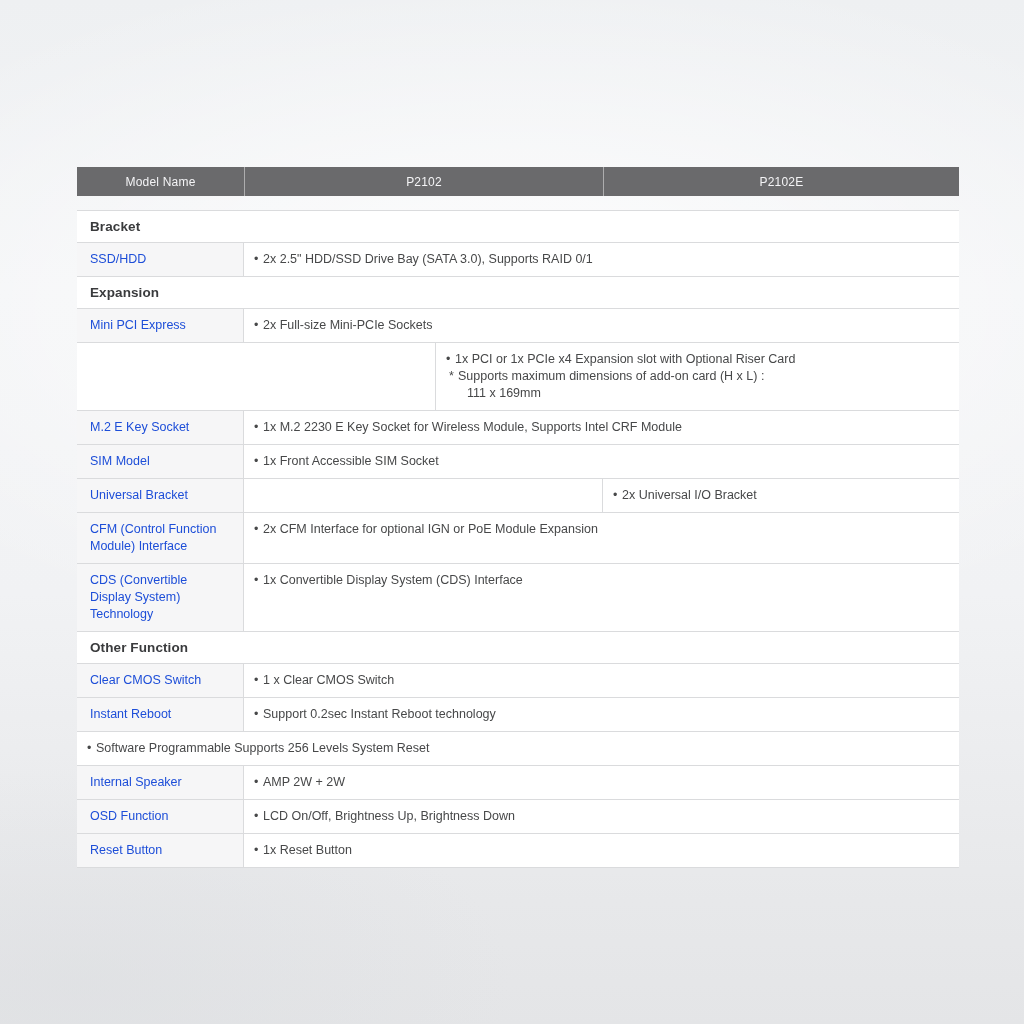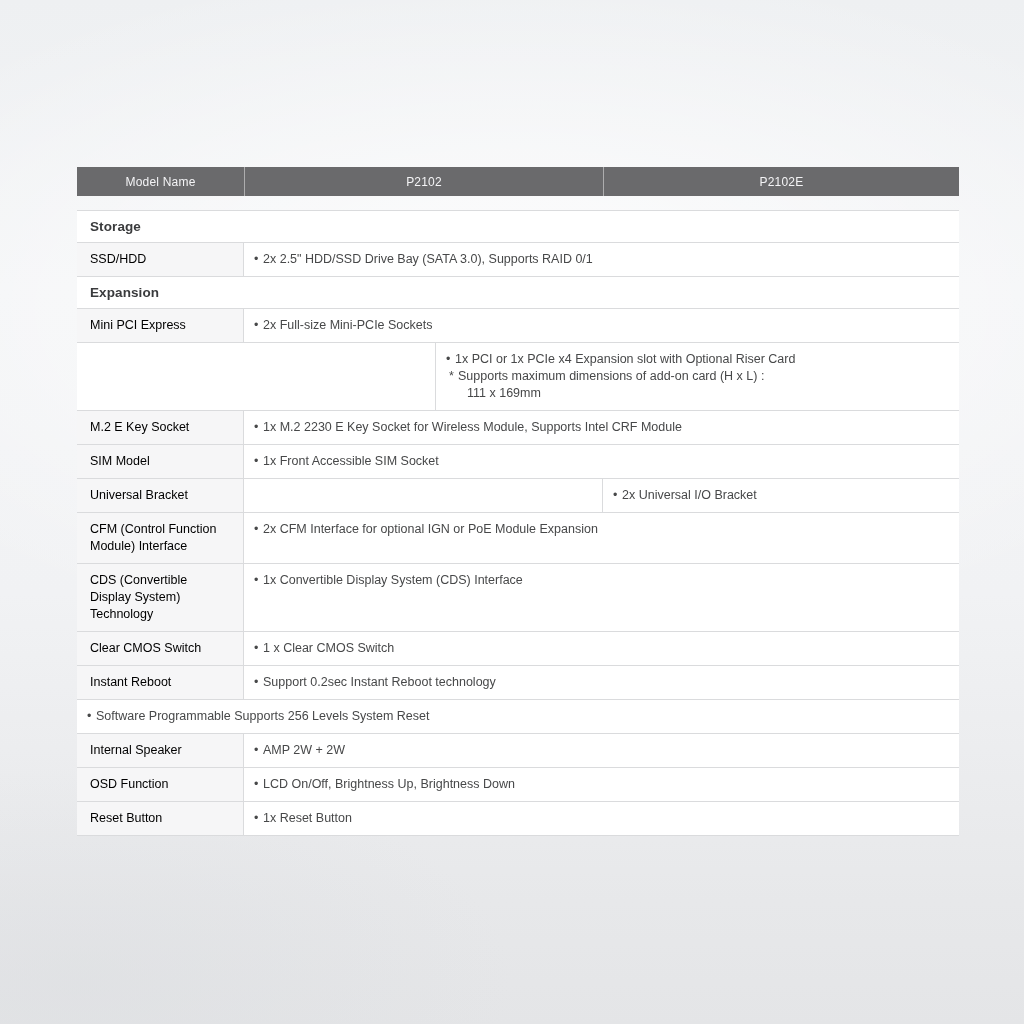--- a/index.html
+++ b/index.html
@@ -60,21 +60,21 @@
     display:flex;
     min-height:33px;
     border-bottom:1px solid #dadbdd;
     background:#ffffff;
   }
   .label-cell {
     width:167px; flex:none;
     background:#f6f6f7;
     border-right:1px solid #dadbdd;
     padding:8px 14px 8px 13px;
-    color:#000000;
+    color:#1d4ed8;
     line-height:17px;
   }
   .val-cell {
     padding:8px 10px 8px 10px;
     line-height:17px;
   }
   .val-both { flex:1; }
   .val-p2102 { width:359px; flex:none; border-right:1px solid #dadbdd; }
   .val-p2102e { flex:1; }
   .line { display:flex; }
@@ -91,21 +91,21 @@
     <div class="thead">
       <div class="th th-model">Model Name</div>
       <div class="th th-p2102">P2102</div>
       <div class="th th-p2102e">P2102E</div>
     </div>
 
     <div class="head-gap"></div>
 
     <div class="tbody" id="table-body">
         <div class="sec-row">
-          <span class="sec-title">Storage</span>
+          <span class="sec-title">Bracket</span>
         </div>
         <div class="row">
           <div class="label-cell">SSD/HDD</div>
           <div class="val-cell val-both">
             <div class="line">
               <span class="marker">•</span>
               <span class="text">2x 2.5" HDD/SSD Drive Bay (SATA 3.0), Supports RAID 0/1</span>
             </div>
           </div>
         </div>
@@ -177,20 +177,23 @@
         </div>
         <div class="row">
           <div class="label-cell">CDS (Convertible Display System) Technology</div>
           <div class="val-cell val-both">
             <div class="line">
               <span class="marker">•</span>
               <span class="text">1x Convertible Display System (CDS) Interface</span>
             </div>
           </div>
         </div>
+        <div class="sec-row">
+          <span class="sec-title">Other Function</span>
+        </div>
         <div class="row">
           <div class="label-cell">Clear CMOS Switch</div>
           <div class="val-cell val-both">
             <div class="line">
               <span class="marker">•</span>
               <span class="text">1 x Clear CMOS Switch</span>
             </div>
           </div>
         </div>
         <div class="row">

